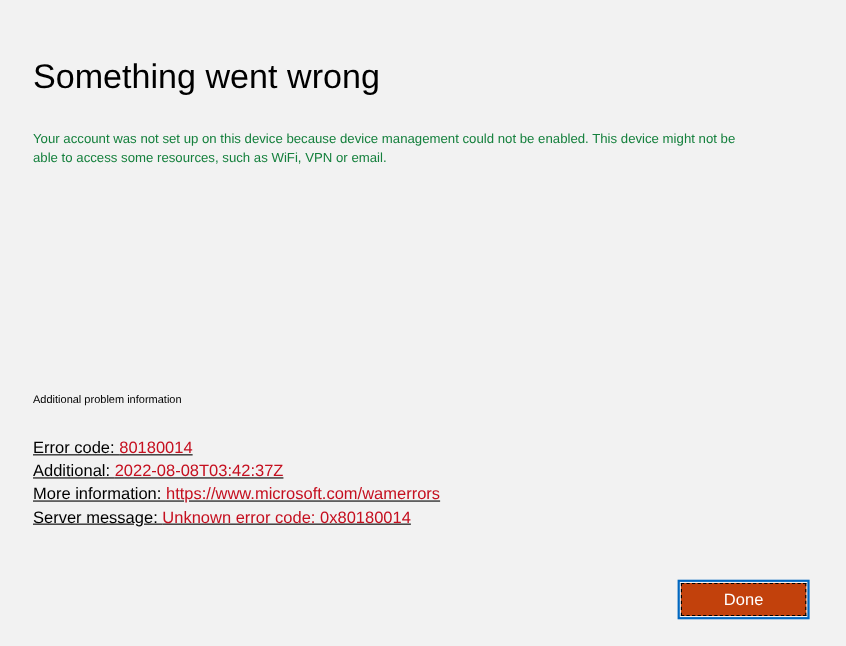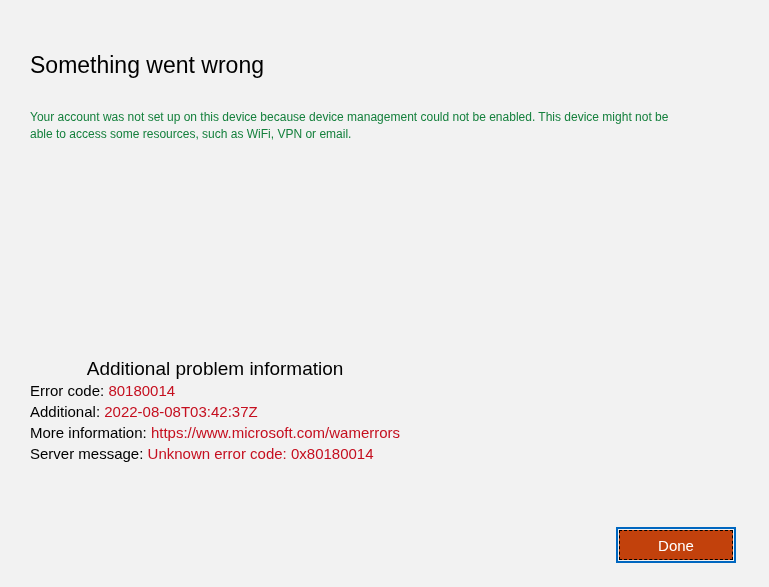--- a/index.html
+++ b/index.html
@@ -12,48 +12,49 @@
       background: #f2f2f2;
       width: 769px;
       height: 587px;
       position: relative;
       overflow: hidden;
     }
     .content {
       padding: 52px 30px 30px 30px;
     }
     .title {
-      font-size: 23px;
+      font-size: 31px;
       font-weight: 300;
       color: #000;
       margin-bottom: 30px;
     }
     .description {
       font-size: 12px;
       color: #15803d;
       line-height: 1.4;
       max-width: 660px;
       font-weight: 400;
     }
     .additional-section {
       position: absolute;
       left: 30px;
       top: 358px;
     }
     .additional-title {
-      font-size: 19px;
+      font-size: 10px;
       color: #000;
+      margin-bottom: 28px;
       font-weight: 400;
-      text-align: center;
     }
     .info-line {
       font-size: 15px;
       color: #000;
       line-height: 1.4;
       font-weight: 400;
+      text-decoration: underline;
     }
     .info-value {
       color: #c50f1f;
     }
     .info-link {
       color: #c50f1f;
       text-decoration: none;
     }
     .redacted {
       background: #000;

